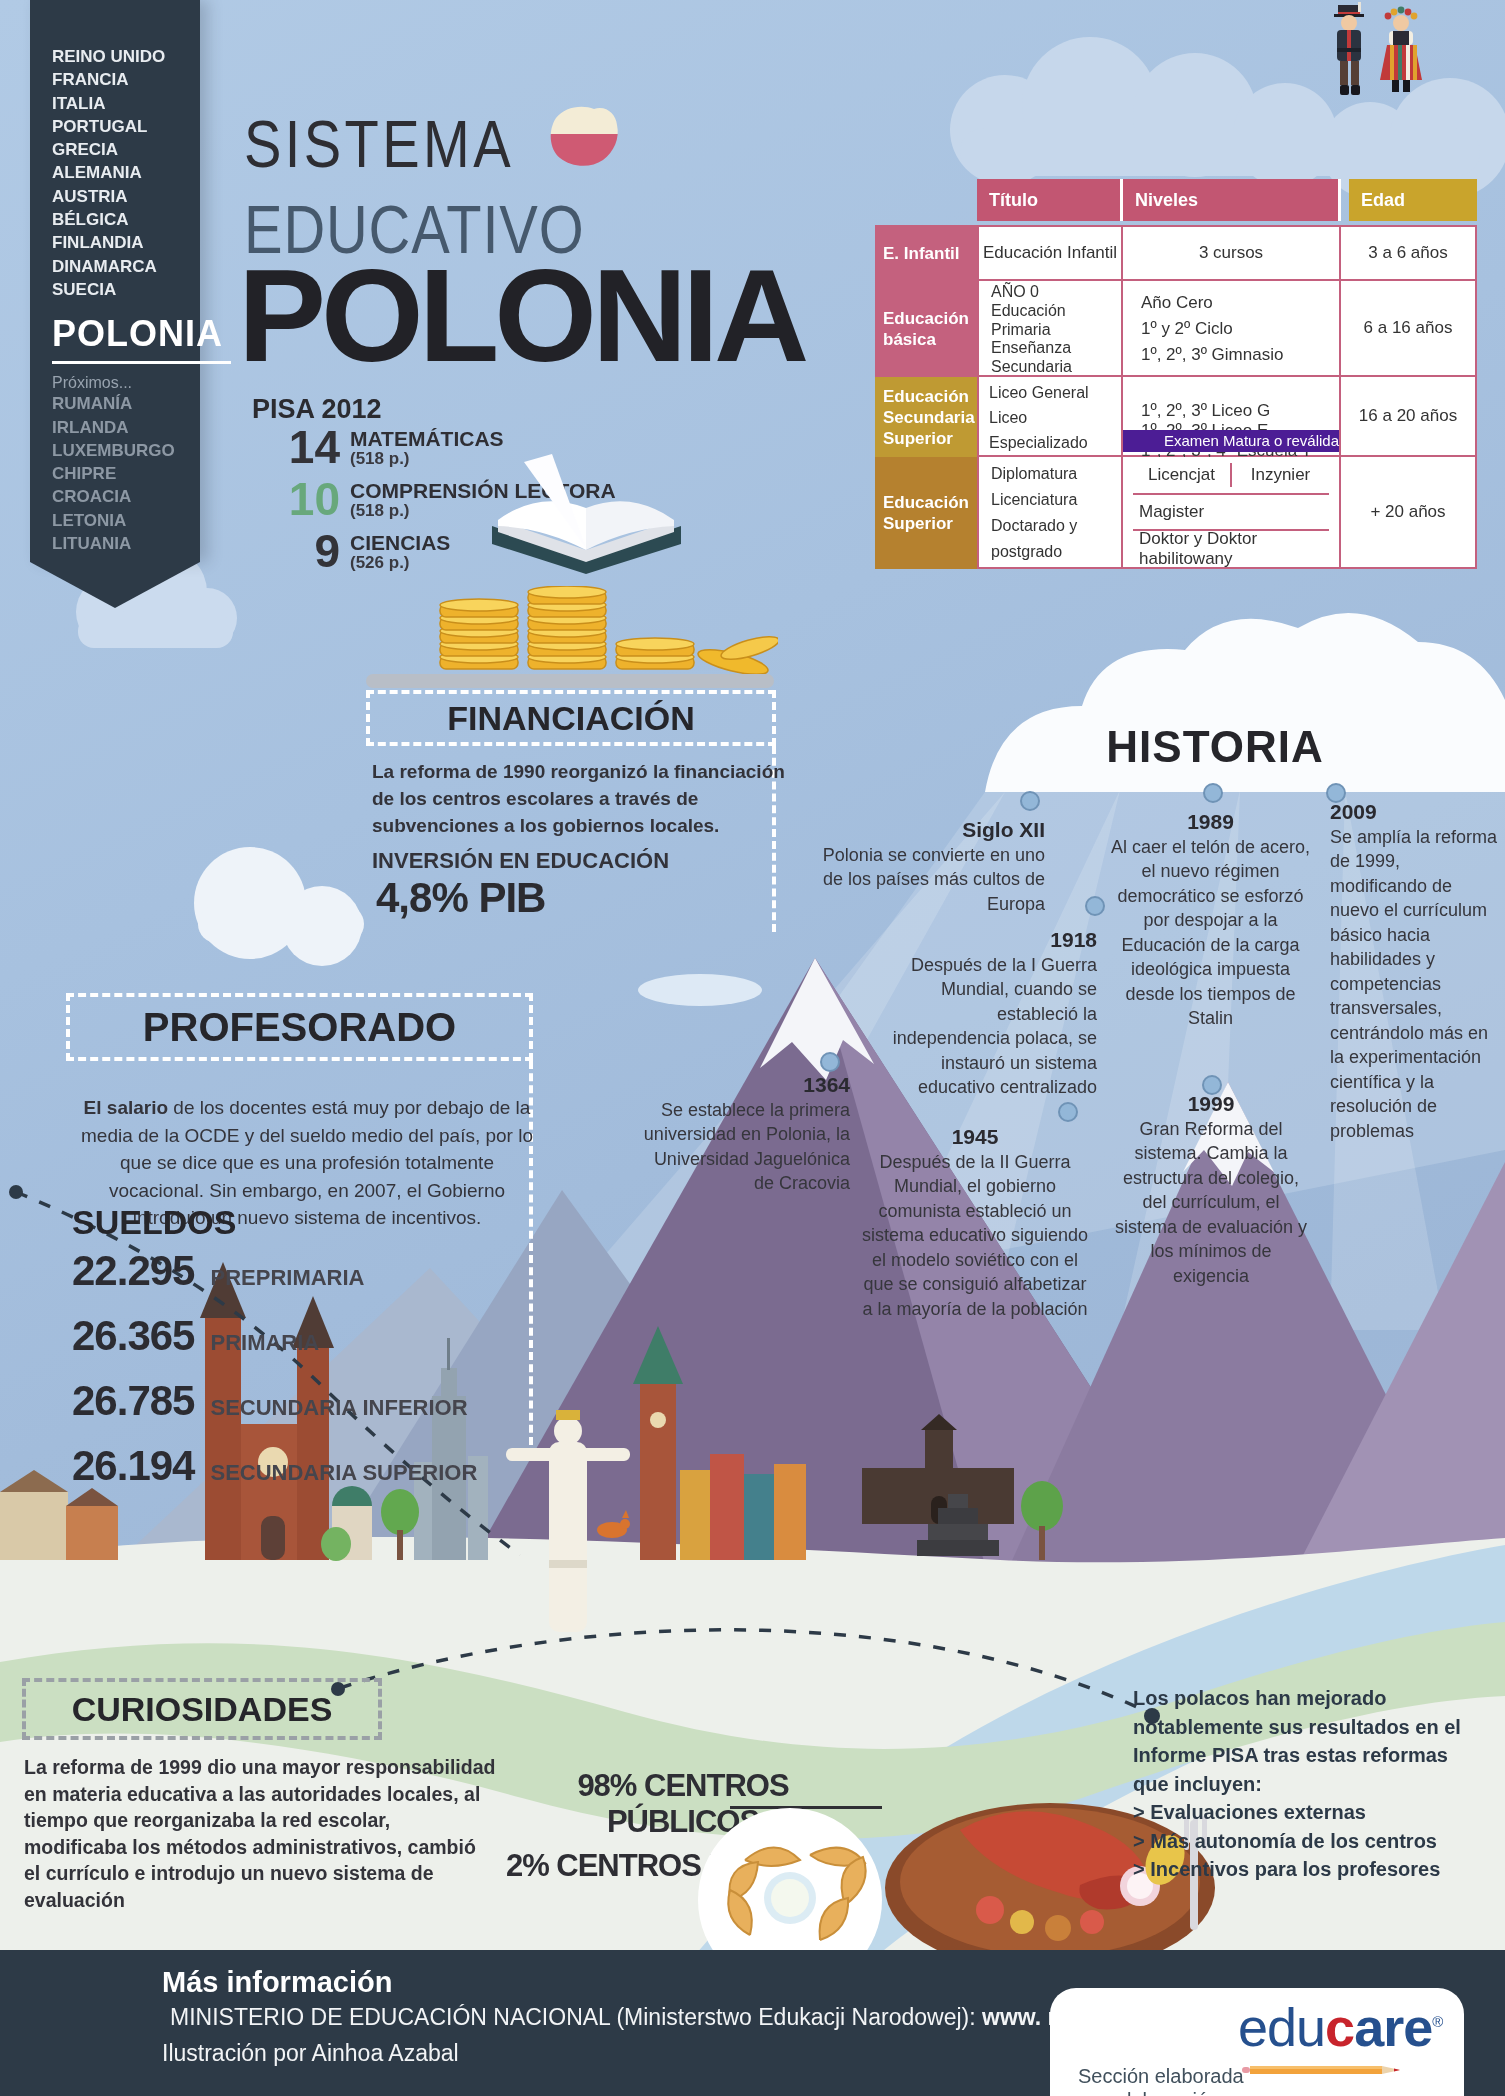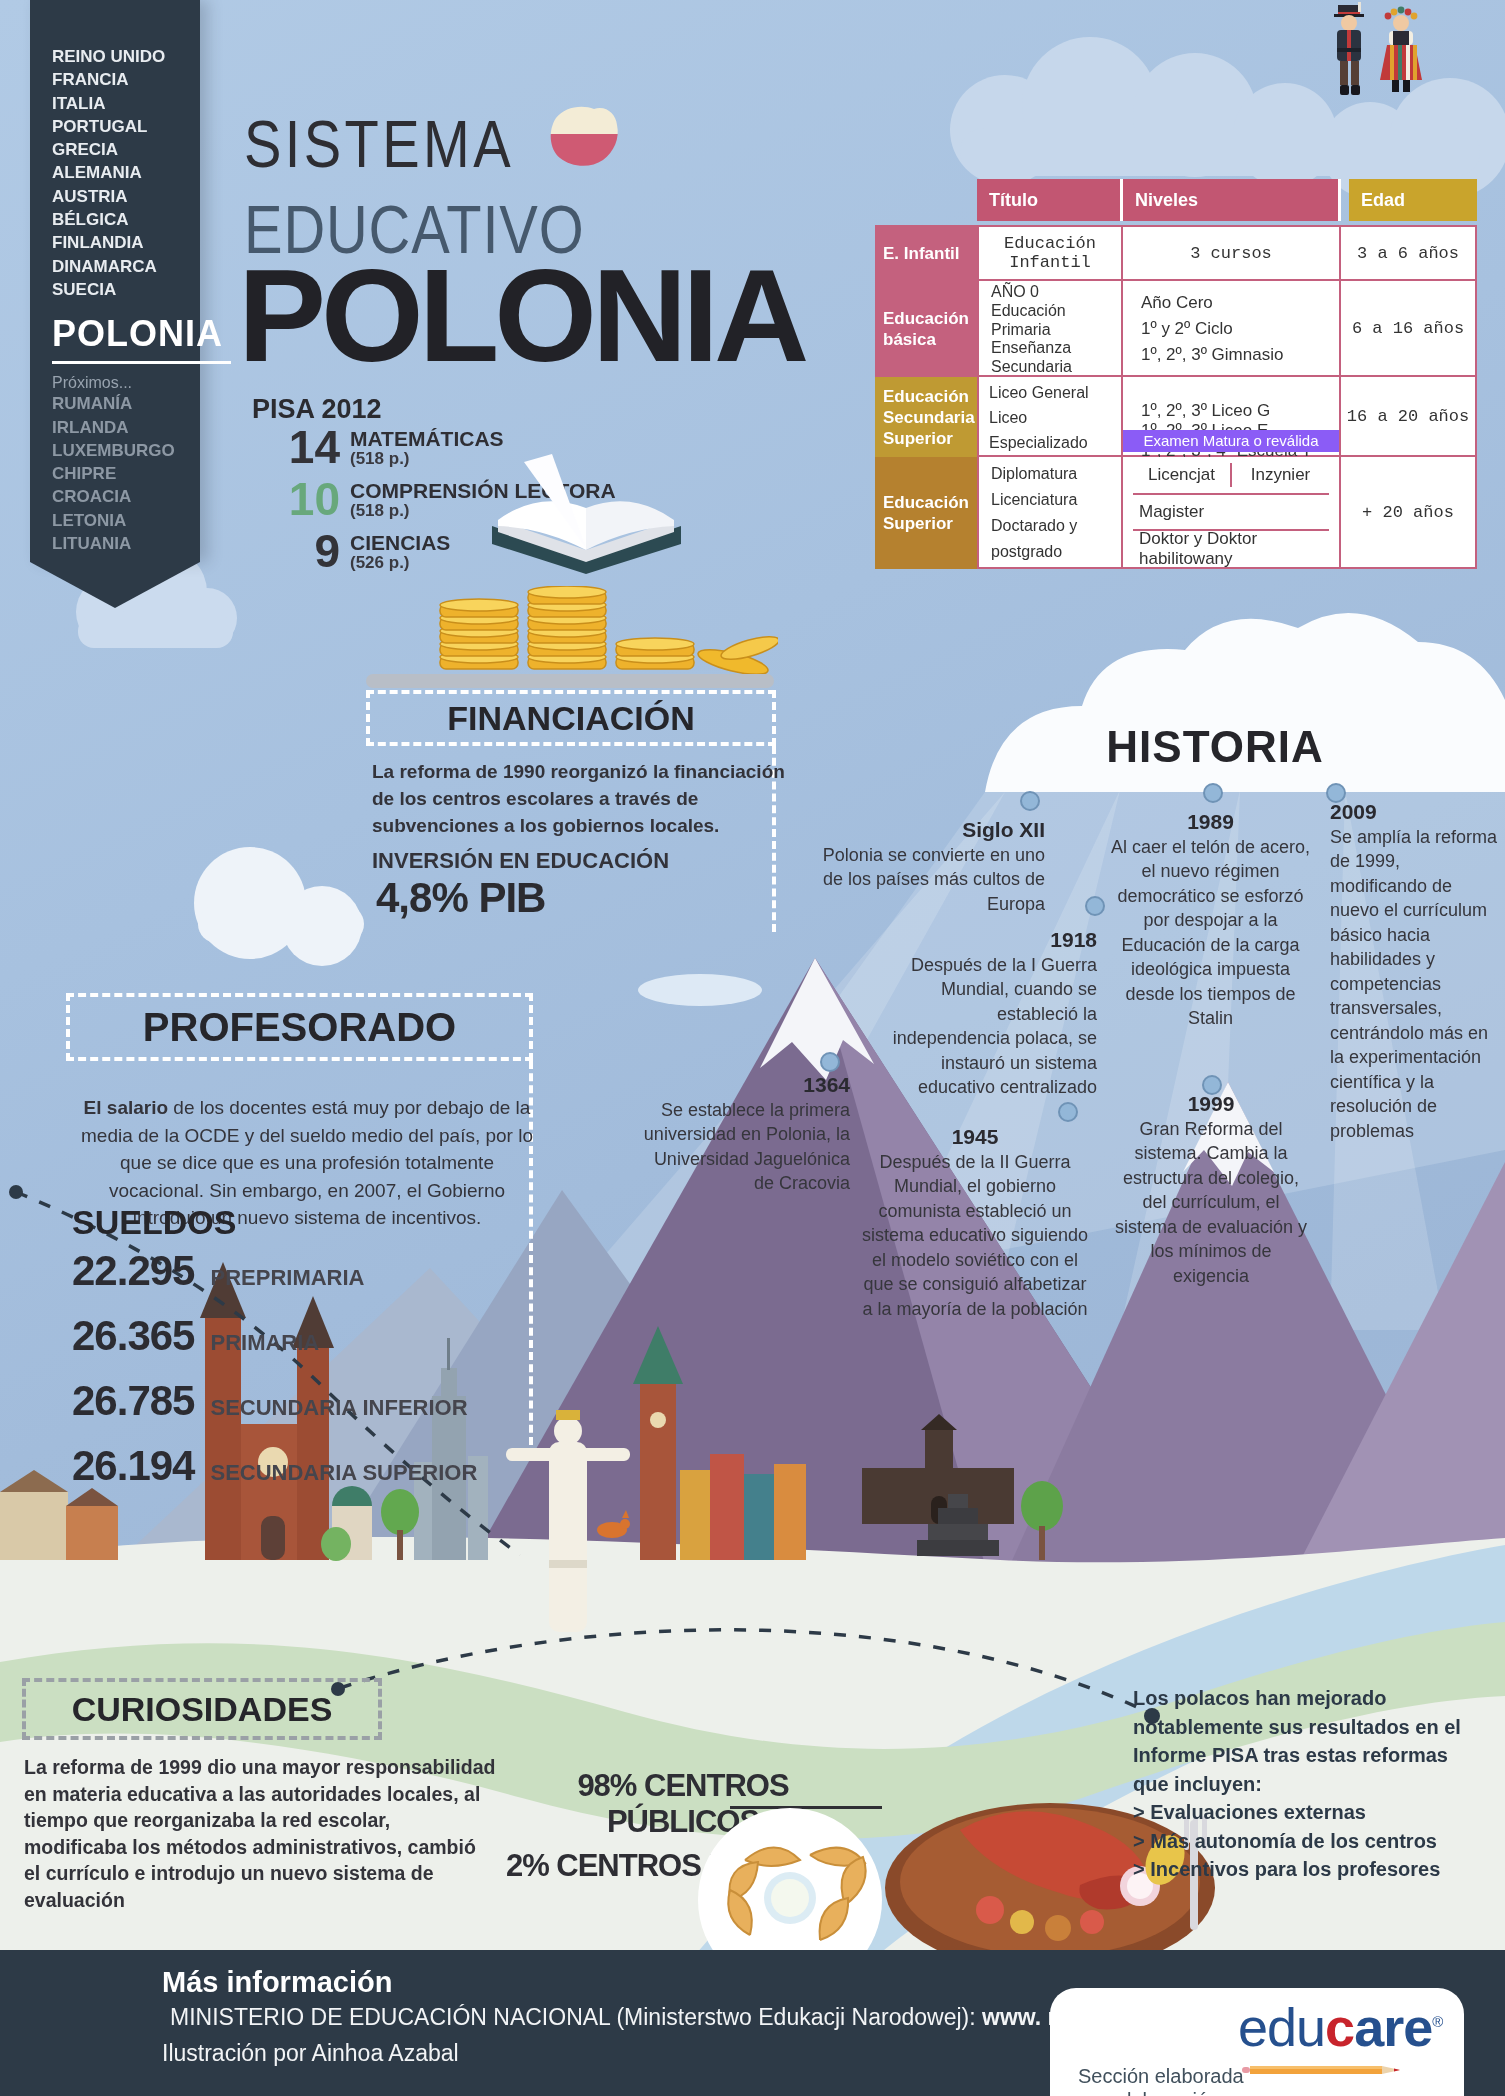--- a/index.html
+++ b/index.html
@@ -30,23 +30,23 @@
   .stat-subject{font-size:21px;font-weight:700;color:#2f2f35;line-height:21px;}
   .stat-points{font-size:17px;font-weight:700;color:#3a3a41;line-height:19px;}
   
   .tbl{position:absolute;left:875px;top:179px;width:602px;height:390px;z-index:5;font-size:17px;color:#333;}
   .tc{position:absolute;box-sizing:border-box;}
   .thead{color:#fff;font-weight:700;font-size:18px;line-height:42px;padding-left:12px;border-right:3px solid #fff;}
   .rowlbl{color:#fff;font-weight:700;font-size:17px;display:flex;align-items:center;padding-left:8px;line-height:21px;}
   .cell{background:#fff;border-right:2px solid #c4607e;border-bottom:2px solid #c4607e;}
   .bt{border-top:2px solid #c4607e;}
   .pre{white-space:pre-line;}
-  .cen{display:flex;align-items:center;justify-content:center;text-align:center;font-family:Liberation Mono, monospace;}
-  .banner-exam{position:absolute;left:0;right:0;bottom:3px;height:22px;background:#8b5cf6;color:#fff;
-               font-size:15px;text-align:center;line-height:22px;}
+  .cen{display:flex;align-items:center;justify-content:center;text-align:center;}
+  .banner-exam{position:absolute;left:0;right:0;bottom:3px;height:22px;background:#4c1d95;color:#fff;
+               font-size:15px;text-align:right;line-height:22px;}
   .grado{border-bottom:2px solid #c4607e;display:flex;align-items:center;}
   
   .dashbox{position:absolute;border:4px dashed #fff;box-sizing:border-box;display:flex;align-items:center;justify-content:center;z-index:5;}
   .vdash{position:absolute;border-left:4px dashed #fff;z-index:5;}
   .sect-title{font-weight:700;color:#26262b;letter-spacing:0;}
   .para{font-weight:700;color:#33333a;z-index:5;}
   .evt{position:absolute;color:#36363c;font-size:18px;line-height:24.5px;z-index:5;}
   .evt .yr{font-weight:700;color:#2a2a30;font-size:21px;}
   .sal-row{display:flex;align-items:baseline;margin-bottom:17px;}
   .sal-amount{font-size:42px;font-weight:700;color:#2c2c32;letter-spacing:-1px;}

